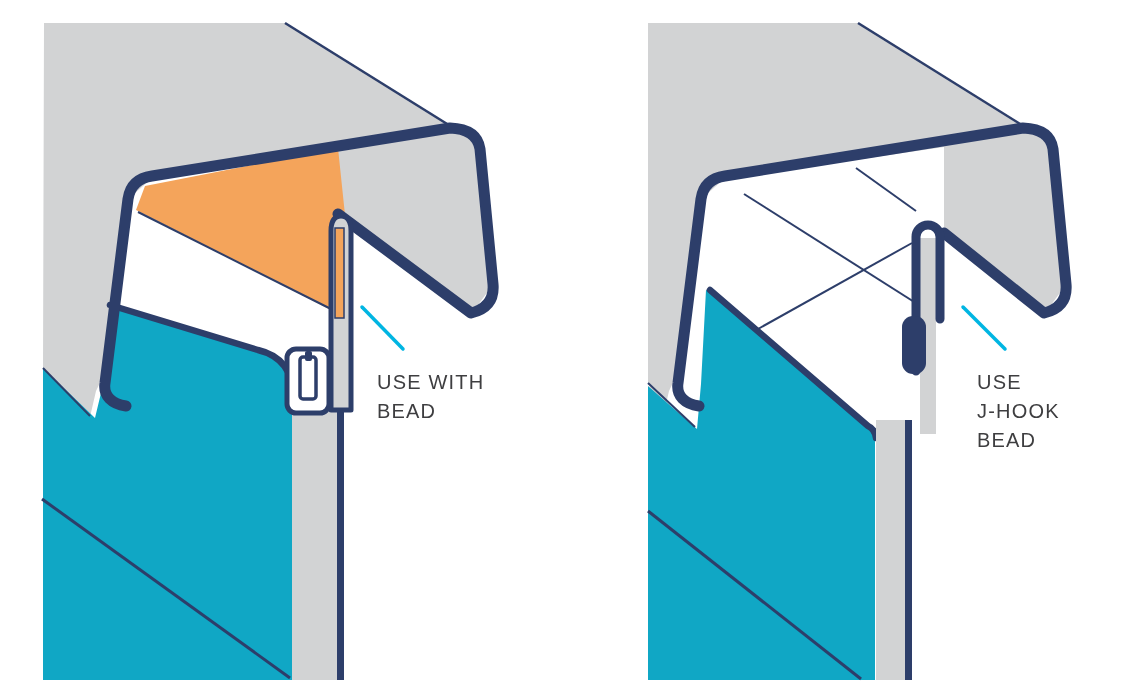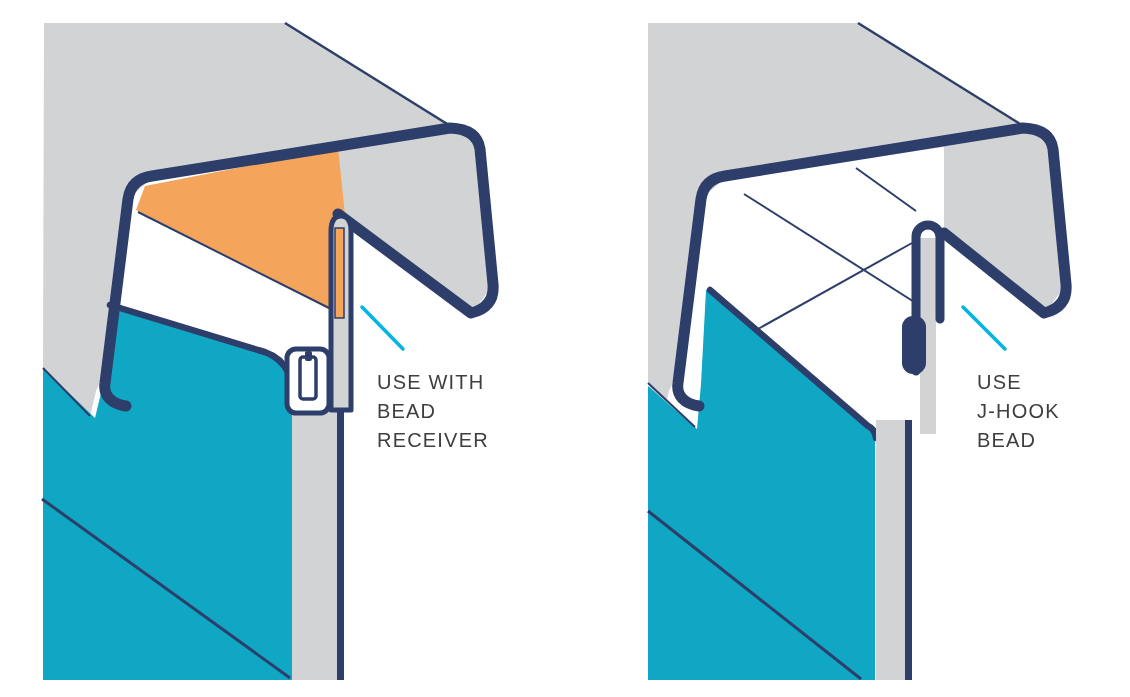--- a/index.html
+++ b/index.html
@@ -127,21 +127,20 @@
 
       <rect class="f-navy" x="902" y="316" width="24" height="58" rx="11"></rect>
 
       <path class="s-cyan" d="M963,307 L1005,349"></path>
     </g>
   </svg>
 
   <div class="diagram-label" style="left:377px;top:368px">
     <div>USE WITH</div>
     <div>BEAD</div>
-    <div>RECEIVER</div>
   </div>
 
   <div class="diagram-label" style="left:977px;top:368px">
     <div>USE</div>
     <div>J-HOOK</div>
     <div>BEAD</div>
   </div>
 
 </div>
 

